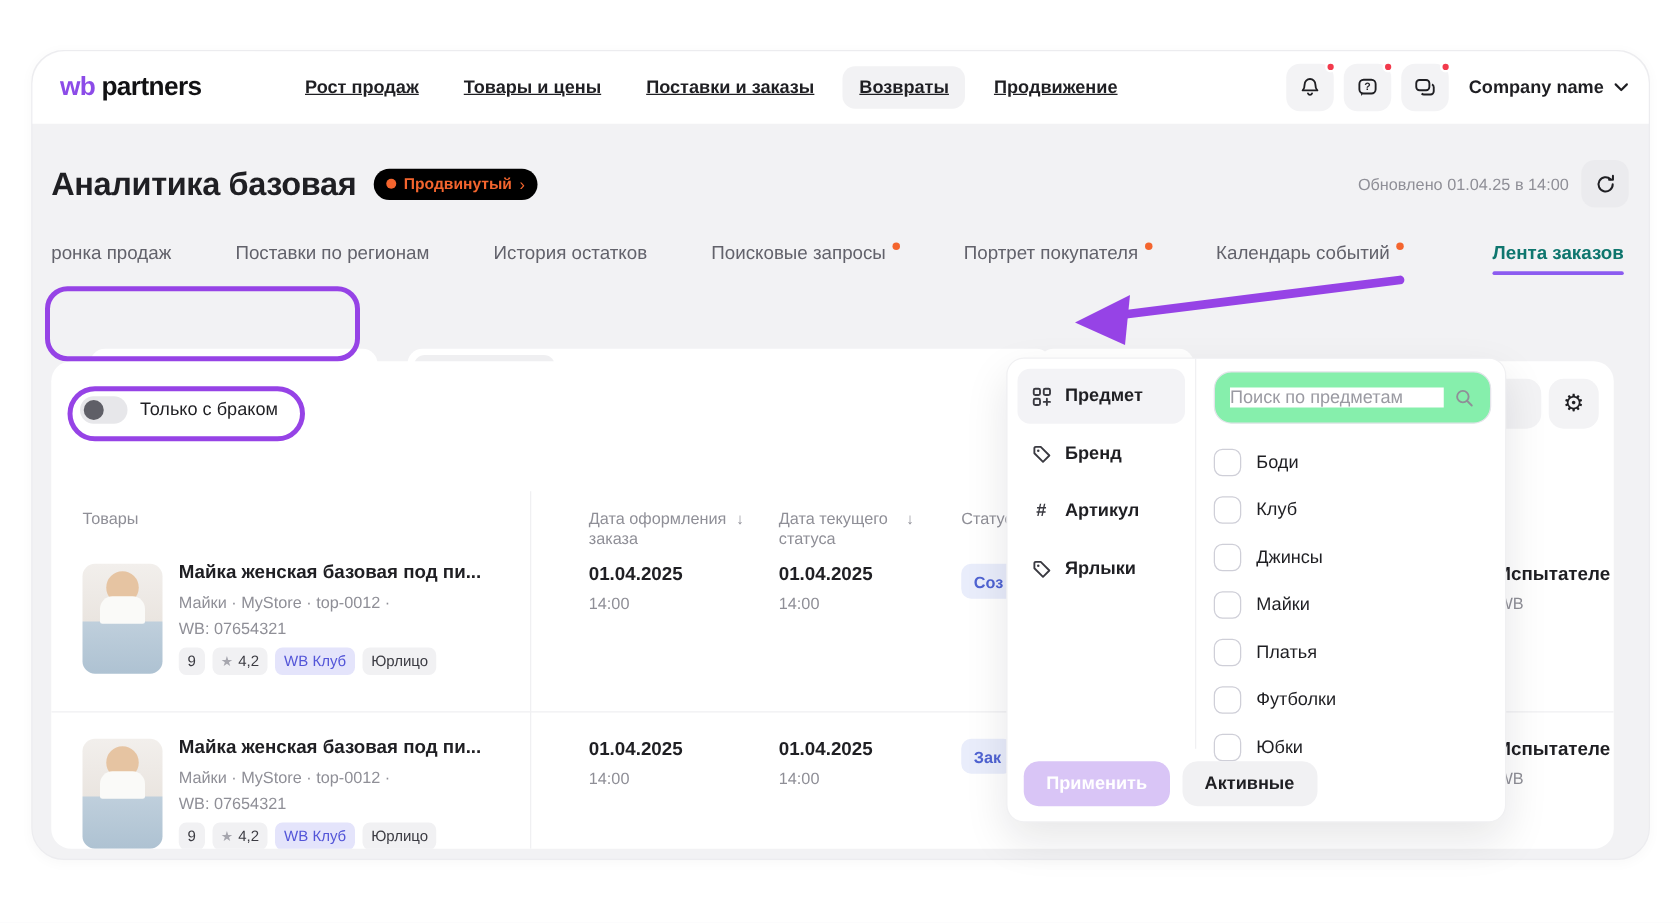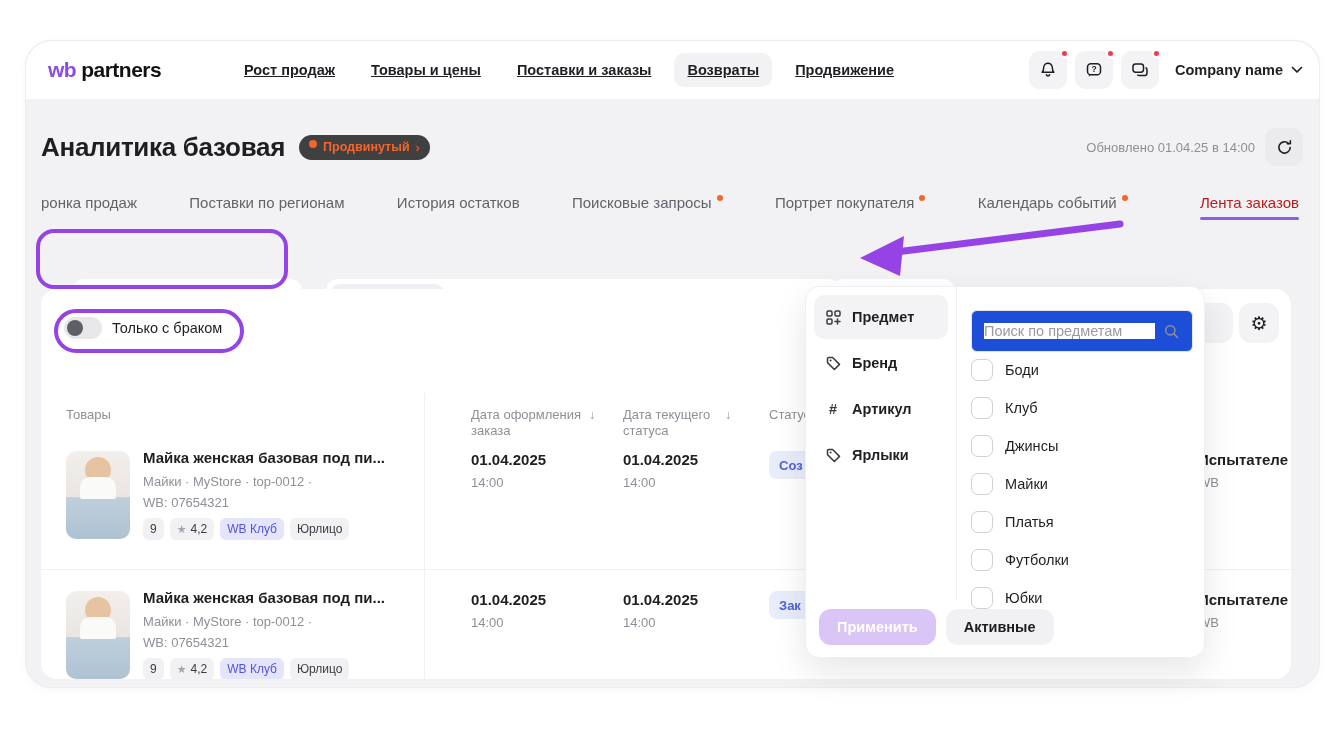--- a/index.html
+++ b/index.html
@@ -24,36 +24,36 @@
   .topbar-right { position:absolute; right:16px; top:0; height:58px; display:flex; align-items:center; gap:8px; }
   .iconbtn { position:relative; width:38px; height:38px; border-radius:11px; background:#F3F3F5;
     display:flex; align-items:center; justify-content:center; cursor:pointer; }
   .iconbtn .dot { position:absolute; right:-2px; top:-2px; width:9px; height:9px; border-radius:50%;
     background:#F23A4C; border:2px solid #fff; }
   .account { display:flex; align-items:center; gap:8px; font-size:14.5px; font-weight:600; margin-left:8px; cursor:pointer; }
 
   
   .page-head { position:absolute; left:15px; right:16px; top:80px; height:52px; display:flex; align-items:center; }
   .page-title { font-size:26px; font-weight:700; letter-spacing:-0.3px; }
-  .plan-badge { margin-left:14px; background:#404040; border-radius:999px; padding:5px 10px;
-    display:flex; gap:6px; cursor:pointer; }
+  .plan-badge { margin-left:14px; background:#000000; border-radius:999px; padding:5px 10px;
+    display:flex; align-items:center; gap:6px; cursor:pointer; }
   .plan-badge .odot { width:8px; height:8px; border-radius:50%; background:#F4652E; }
   .plan-badge .txt { font-size:12.5px; font-weight:600; color:#F4652E; }
   .plan-badge .chv { font-size:13px; color:#F4652E; }
   .updated { margin-left:auto; font-size:13px; color:#8F8F97; }
   .refreshbtn { width:38px; height:38px; margin-left:10px; border-radius:11px; background:#EBEBEE;
     display:flex; align-items:center; justify-content:center; cursor:pointer; }
 
   
   .tabs-row { position:absolute; left:15px; right:20px; top:144px; height:34px;
     display:flex; justify-content:space-between; align-items:center; }
   .tab { position:relative; font-size:15px; color:#62626B; cursor:pointer; white-space:nowrap; }
   .tab .odot { display:inline-block; width:6px; height:6px; border-radius:50%; background:#F4652E;
     margin-left:5px; transform:translateY(-7px); }
-  .tab.active { color:#b91c1c; font-weight:400;margin-left:20px; }
+  .tab.active { color:#0f766e; font-weight:700;margin-left:20px; }
   .tab.active::after { content:""; position:absolute; left:0; right:0; bottom:-9px; height:3px;
     border-radius:3px; background:#8C5CF0; }
 
   
   .filter-row { position:absolute; left:15px; top:196px; height:44px; display:flex; align-items:center; }
   .date-pill { position:absolute; left:21px; top:2px; width:230px; height:42px; background:#fff; border-radius:12px;
     display:flex; align-items:center; justify-content:center; gap:9px; font-size:14.5px; font-weight:600; cursor:pointer; }
   .segments { position:absolute; left:275px; top:2px; height:42px; background:#fff; border-radius:12px;
     display:flex; align-items:center; padding:0 5px; gap:2px; }
   .seg { font-size:14.5px; font-weight:600; padding:8px 16px; border-radius:9px; cursor:pointer; white-space:nowrap; }
@@ -105,21 +105,21 @@
   
   .popover { position:absolute; left:805px; top:286px; width:400px; height:372px; background:#fff;
     border:1px solid #F0F0F2; border-radius:14px; box-shadow:0 14px 34px rgba(20,20,30,.10); z-index:30; }
   .pop-left { position:absolute; left:0; top:0; width:150px; padding:8px; display:flex; flex-direction:column; gap:2px; }
   .cat { display:flex; align-items:center; gap:10px; height:44px; padding:0 10px; border-radius:10px;
     font-size:14.5px; font-weight:600; cursor:pointer; color:#1f1f23; }
   .cat.selected { background:#F3F3F6; }
   .cat .cicon { width:18px; display:flex; justify-content:center; color:#3A3A41; font-weight:600; }
   .pop-div { position:absolute; left:150px; top:0; bottom:58px; width:1px; background:#F0F0F2; }
   .pop-search { position:absolute; left:165px; top:10px; width:222px; height:42px; border:1px solid #E4E4EA;
-    border-radius:6px; display:flex; align-items:center; padding:0 12px; gap:8px; background:#1d4ed8;margin-top:13px; }
+    border-radius:14px; display:flex; align-items:center; padding:0 12px; gap:8px; background:#86efac; }
   .pop-search input { border:0; outline:0; flex:1; font-size:14.5px; font-family:inherit; color:#1f1f23; min-width:0; }
   .pop-search input::placeholder { color:#9A9AA2; }
   .chk-list { position:absolute; left:165px; top:64px; width:222px; display:flex; flex-direction:column; }
   .chk { display:flex; align-items:center; gap:12px; height:38px; font-size:14.5px; cursor:pointer; }
   .chk .box { width:22px; height:22px; border:1.6px solid #CFCFD8; border-radius:7px; background:#fff; }
   .pop-actions { position:absolute; left:13px; bottom:12px; display:flex; gap:10px; }
   .btn-apply { background:#D9C5F6; color:#fff; font-size:14.5px; font-weight:700; border:0;
     padding:10px 18px; border-radius:12px; font-family:inherit; }
   .btn-reset { background:#F1F1F3; color:#1f1f23; font-size:14.5px; font-weight:600; border:0;
     padding:10px 18px; border-radius:12px; cursor:pointer; font-family:inherit; }

